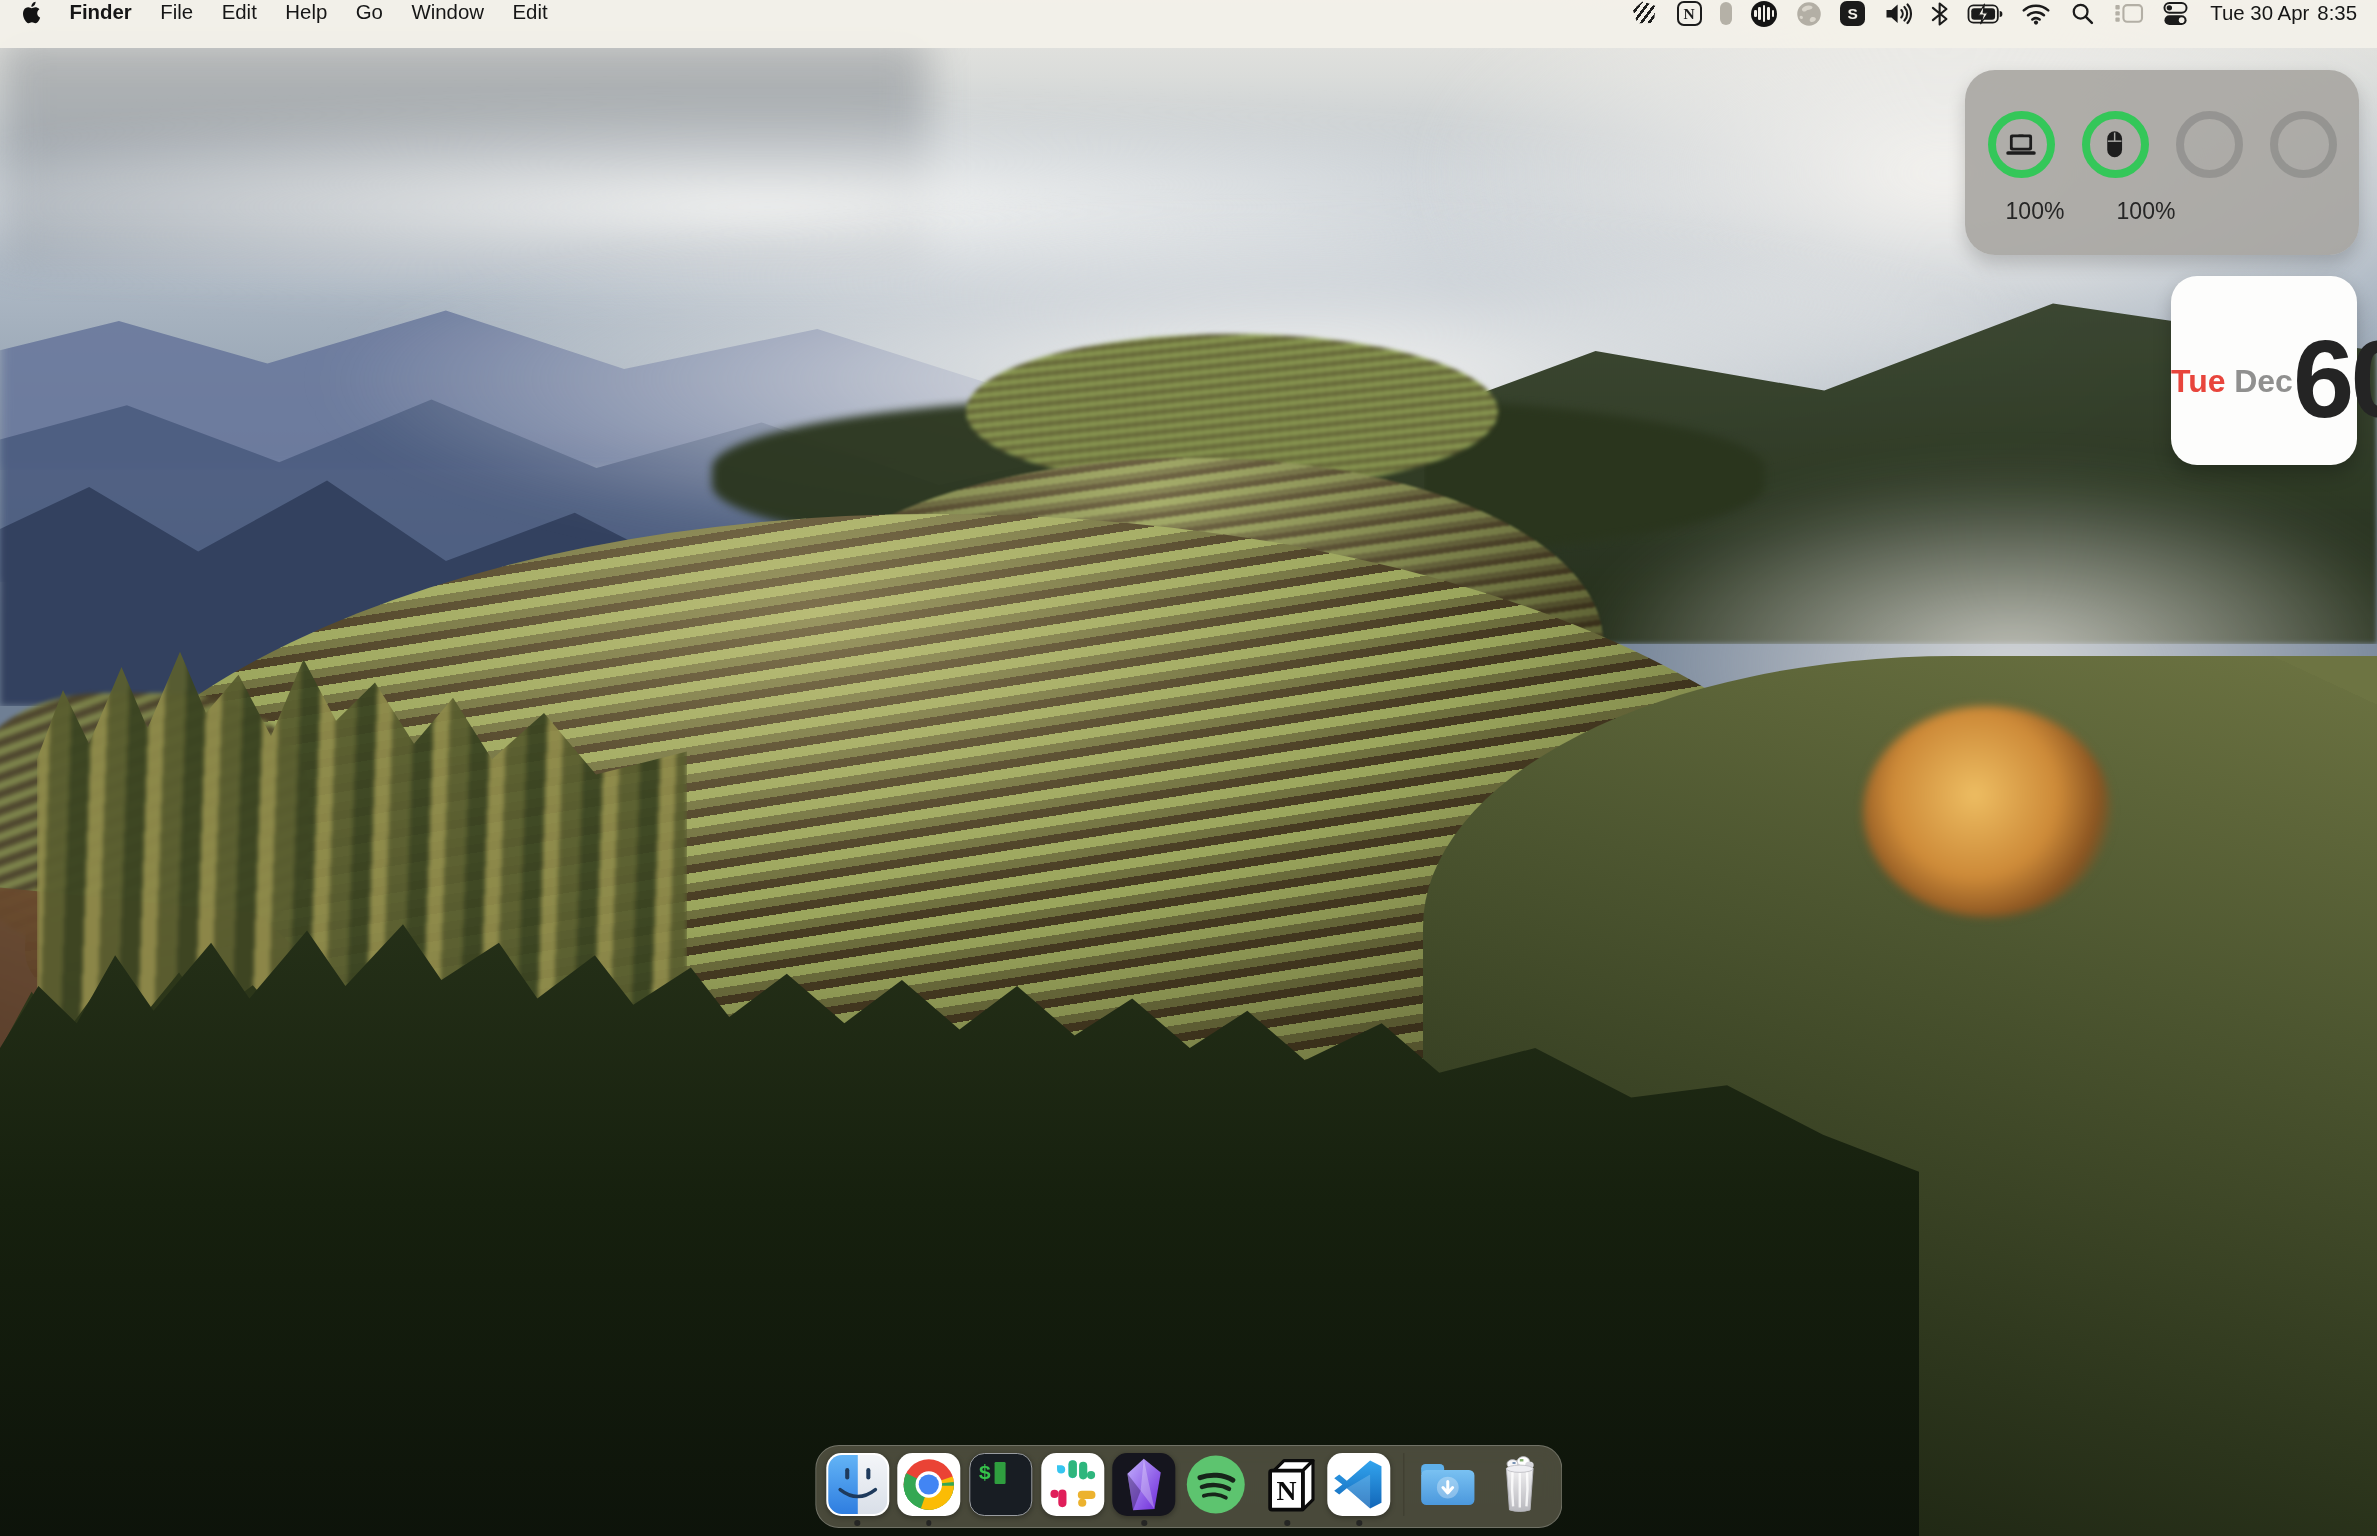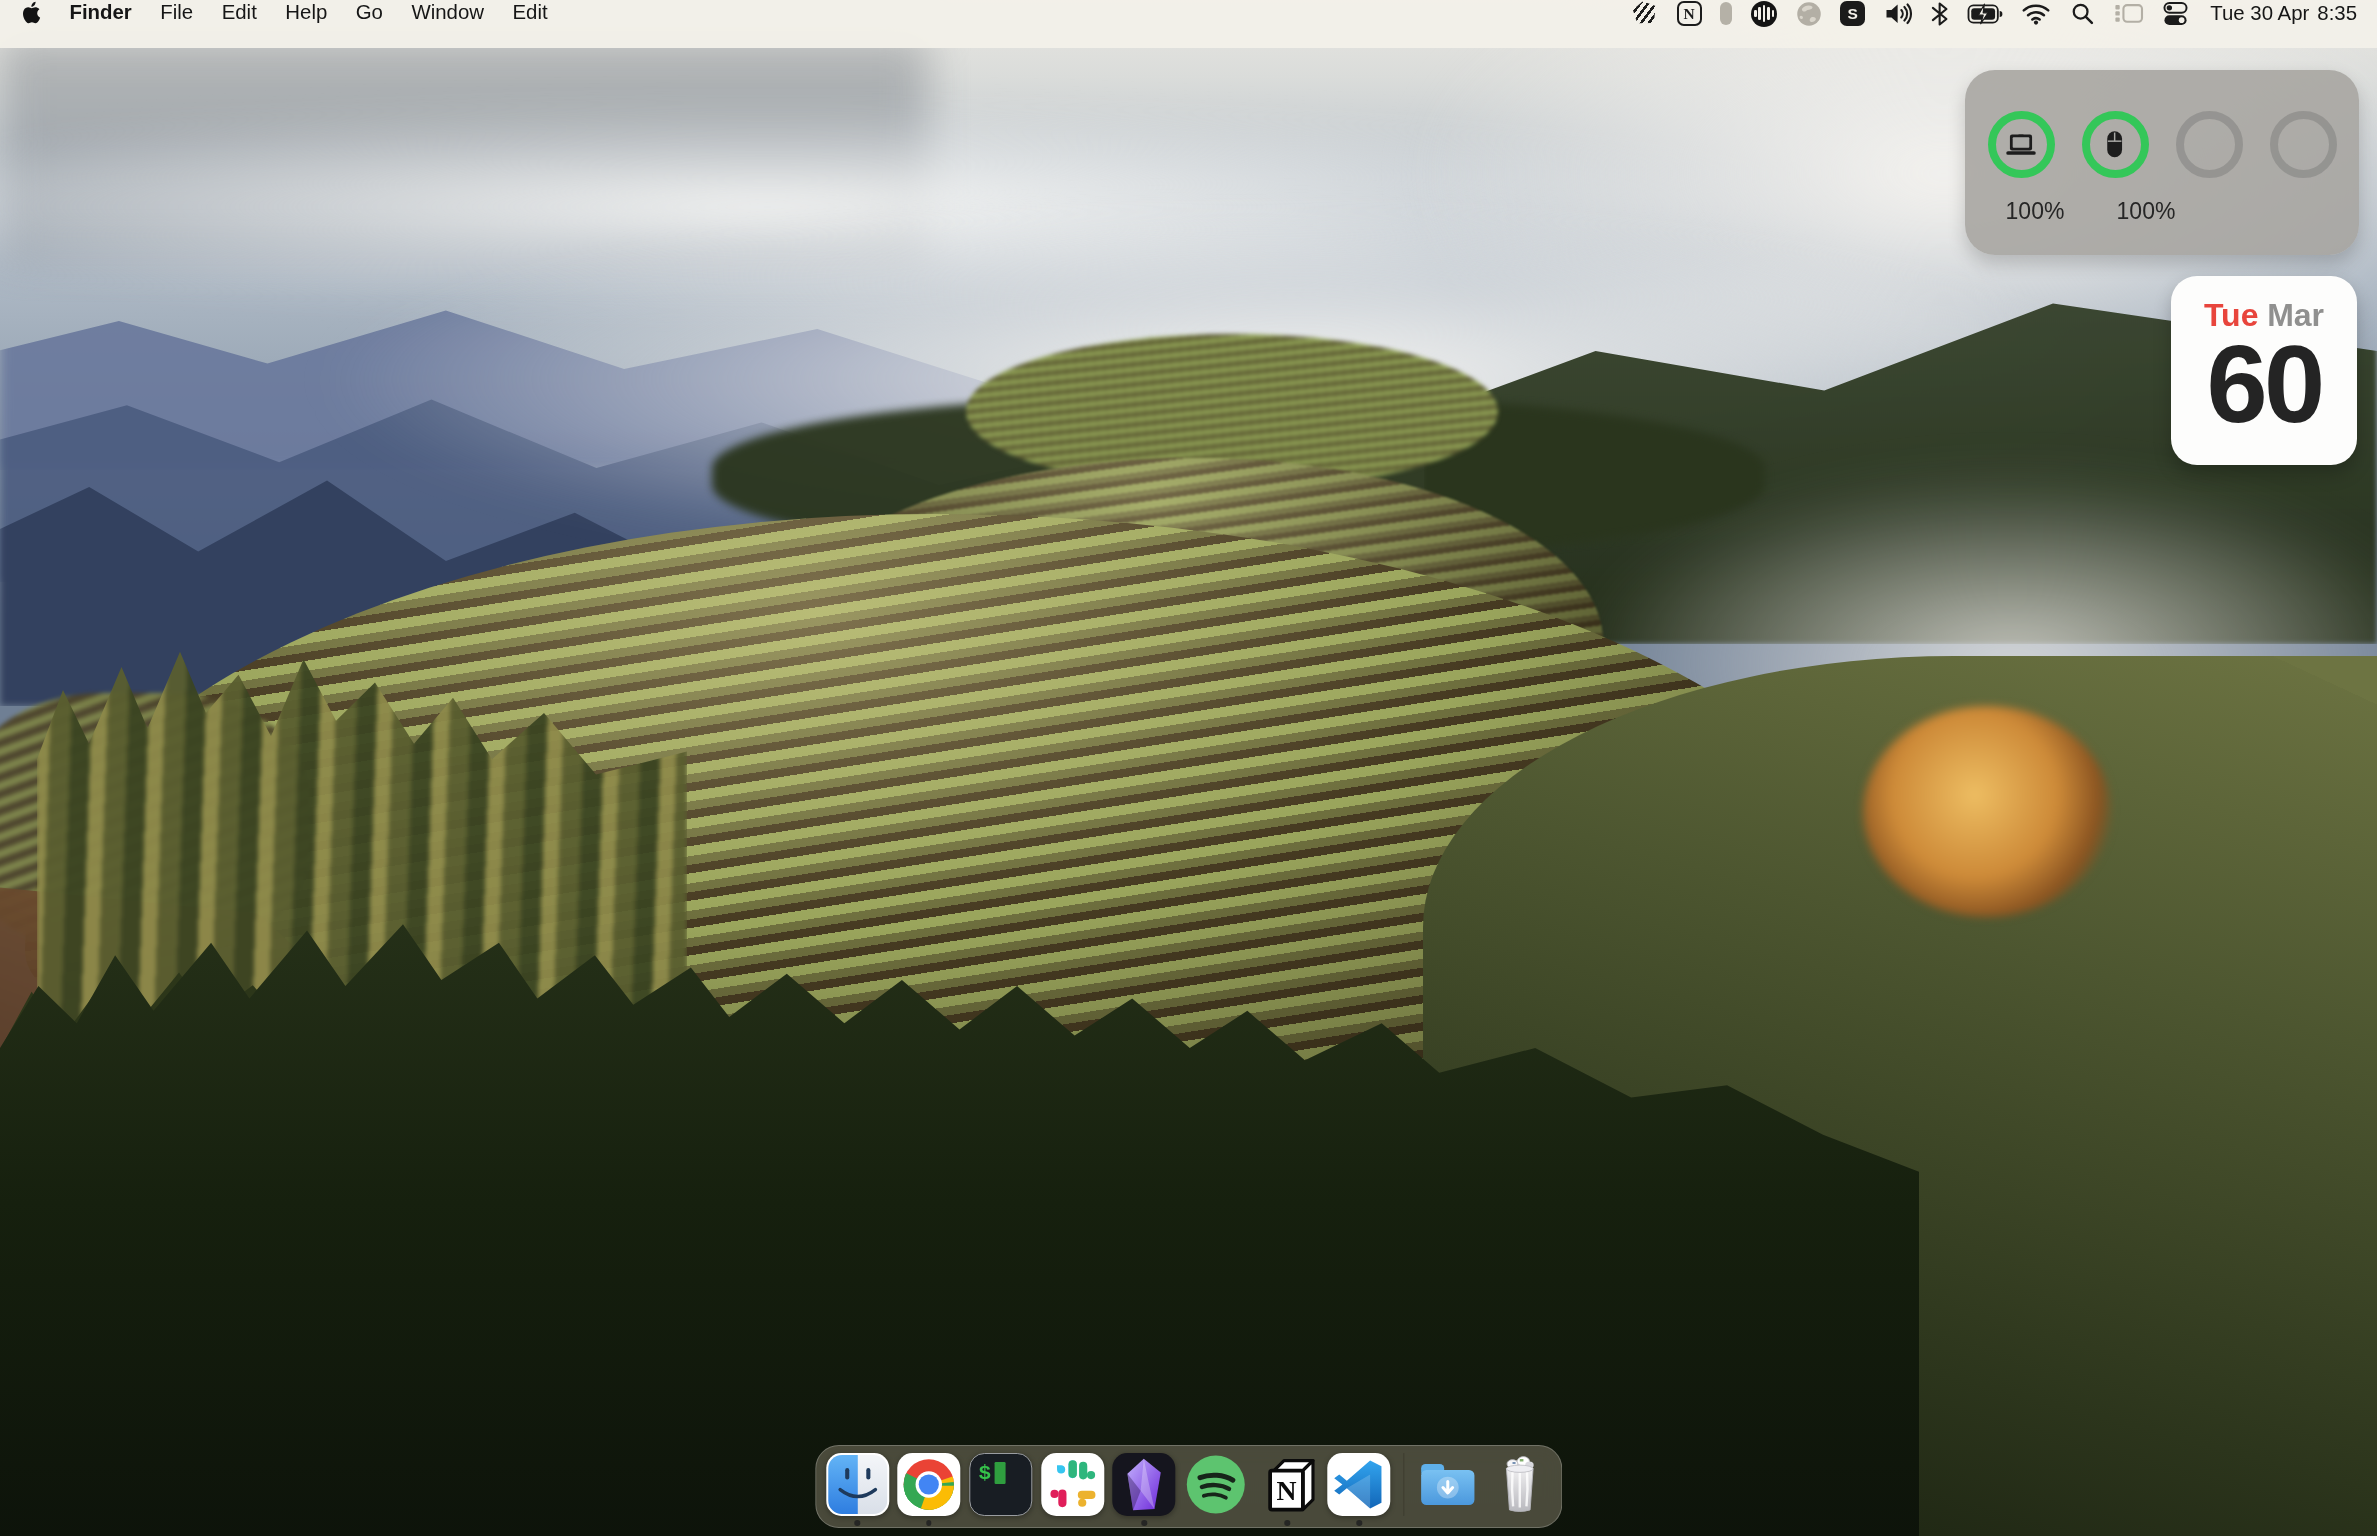--- a/index.html
+++ b/index.html
@@ -92,21 +92,21 @@
     border-radius:30px; background:rgba(166,164,159,.88);
     box-shadow:0 8.7px 18.6px rgba(0,0,0,.18); z-index:20; }
   .rings { position:absolute; top:41px; left:0; width:100%; display:flex; justify-content:center; gap:27px; }
   .ring { width:67px; height:67px; border-radius:50%; border:8px solid #34c759;
     display:flex; align-items:center; justify-content:center; }
   .ring.empty { border-color:rgba(130,130,128,.55); }
   .ring-labels { position:absolute; top:128px; left:0; width:100%; display:flex; justify-content:flex-start; padding-left:36px; gap:43px; }
   .ring-label { width:68px; text-align:center; font-size:23px; color:#262626; }
   .calendar-widget { position:absolute; left:2171px; top:276px; width:186px; height:189px;
     border-radius:26px; background:#fdfdfc; box-shadow:0 8.7px 18.6px rgba(0,0,0,.22);
-    display:flex; flex-direction:column; align-items:center; padding-top:21px; z-index:20; }
+    display:flex; flex-direction:row; align-items:center; padding-top:21px; z-index:20; }
   .cal-head { display:flex; gap:8.7px; font-size:32px; font-weight:700; letter-spacing:0; }
   .cal-day { font-size:110px; font-weight:600; color:#242424; letter-spacing:-3.7px; line-height:1.0; margin-top:-5px; }
 
   
   .dock { position:absolute; bottom:8.7px; left:50%; transform:translateX(-50%);
     height:83px; border-radius:23.5px; background:rgba(128,122,104,.52);
     border:0.9px solid rgba(255,255,255,.22); backdrop-filter:blur(11px);
     display:flex; align-items:flex-start; gap:8.7px; padding:6.2px 10px 0 10px; z-index:40; }
   .dock-item { position:relative; width:63px; display:flex; flex-direction:column; align-items:center; }
   .tile { width:63px; height:63px; border-radius:15px; background:#fff;
@@ -264,21 +264,21 @@
   </div>
   <div class="ring-labels">
     <span class="ring-label">100%</span>
     <span class="ring-label">100%</span>
   </div>
 </div>
 
 <div class="calendar-widget">
   <div class="cal-head">
     <span style="color: rgb(232, 69, 60);">Tue</span>
-    <span style="color: rgb(144, 144, 143);">Mar</span>
+    <span style="color: rgb(144, 144, 143);">Dec</span>
   </div>
   <div class="cal-day">60</div>
 </div>
 
 <div class="dock">
 
   <div class="dock-item running">
     <div class="tile">
       <svg width="63" height="63" viewBox="0 0 100 100">
         <defs>

